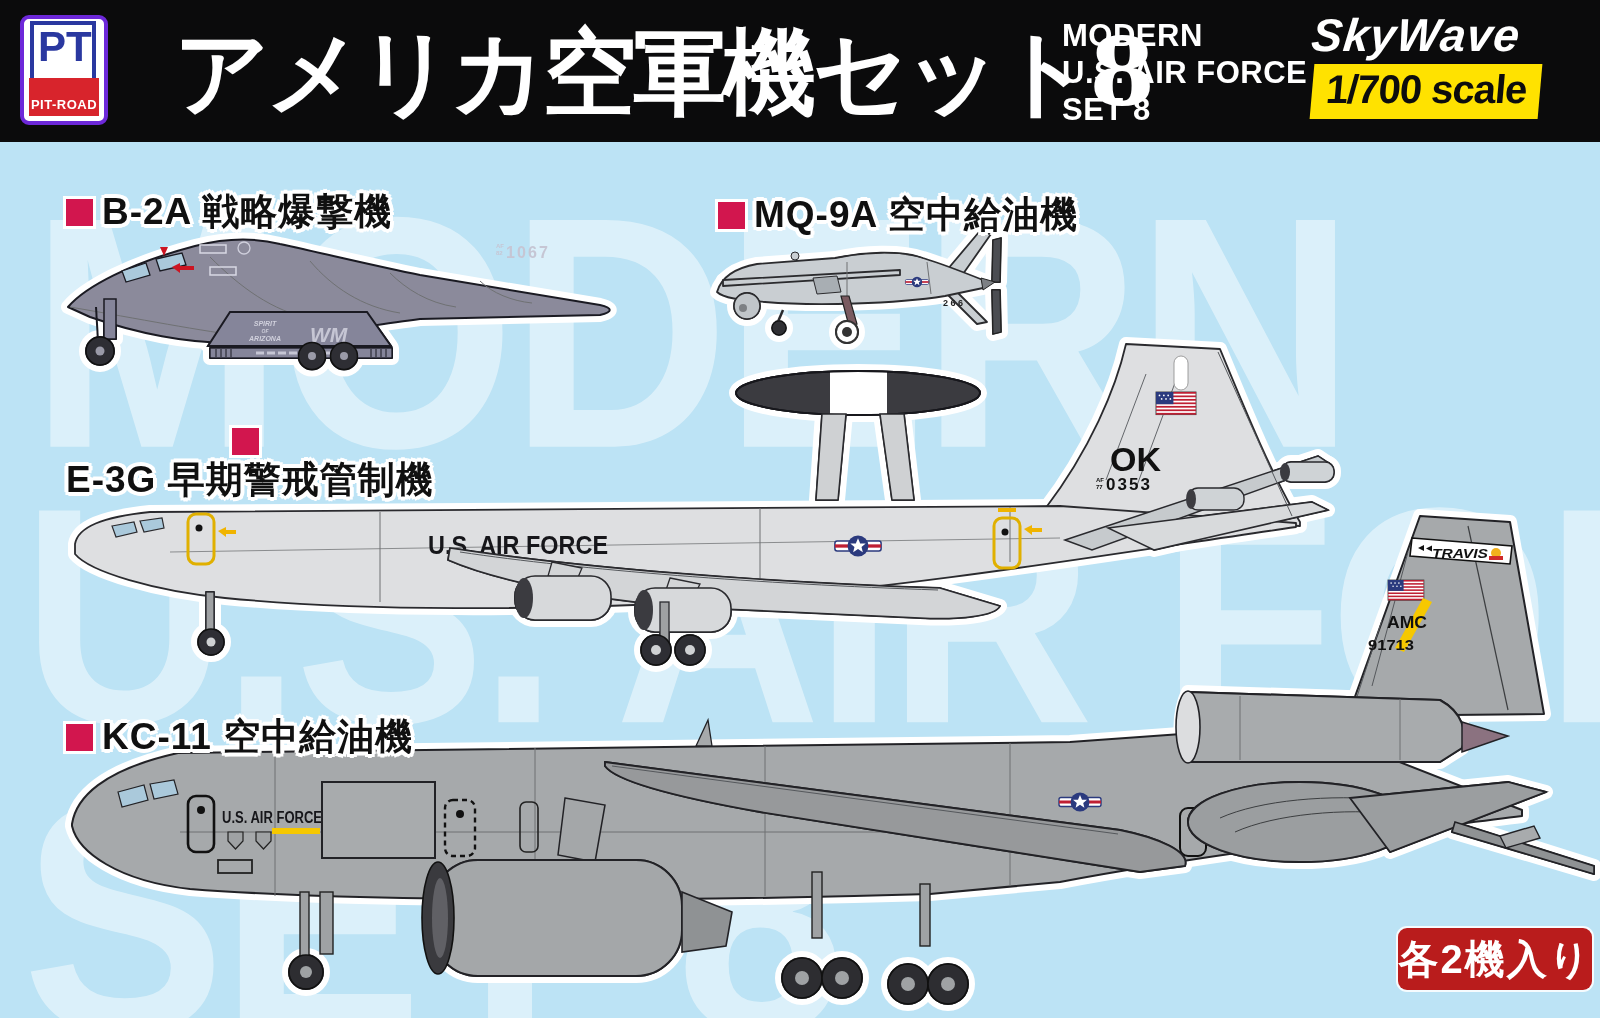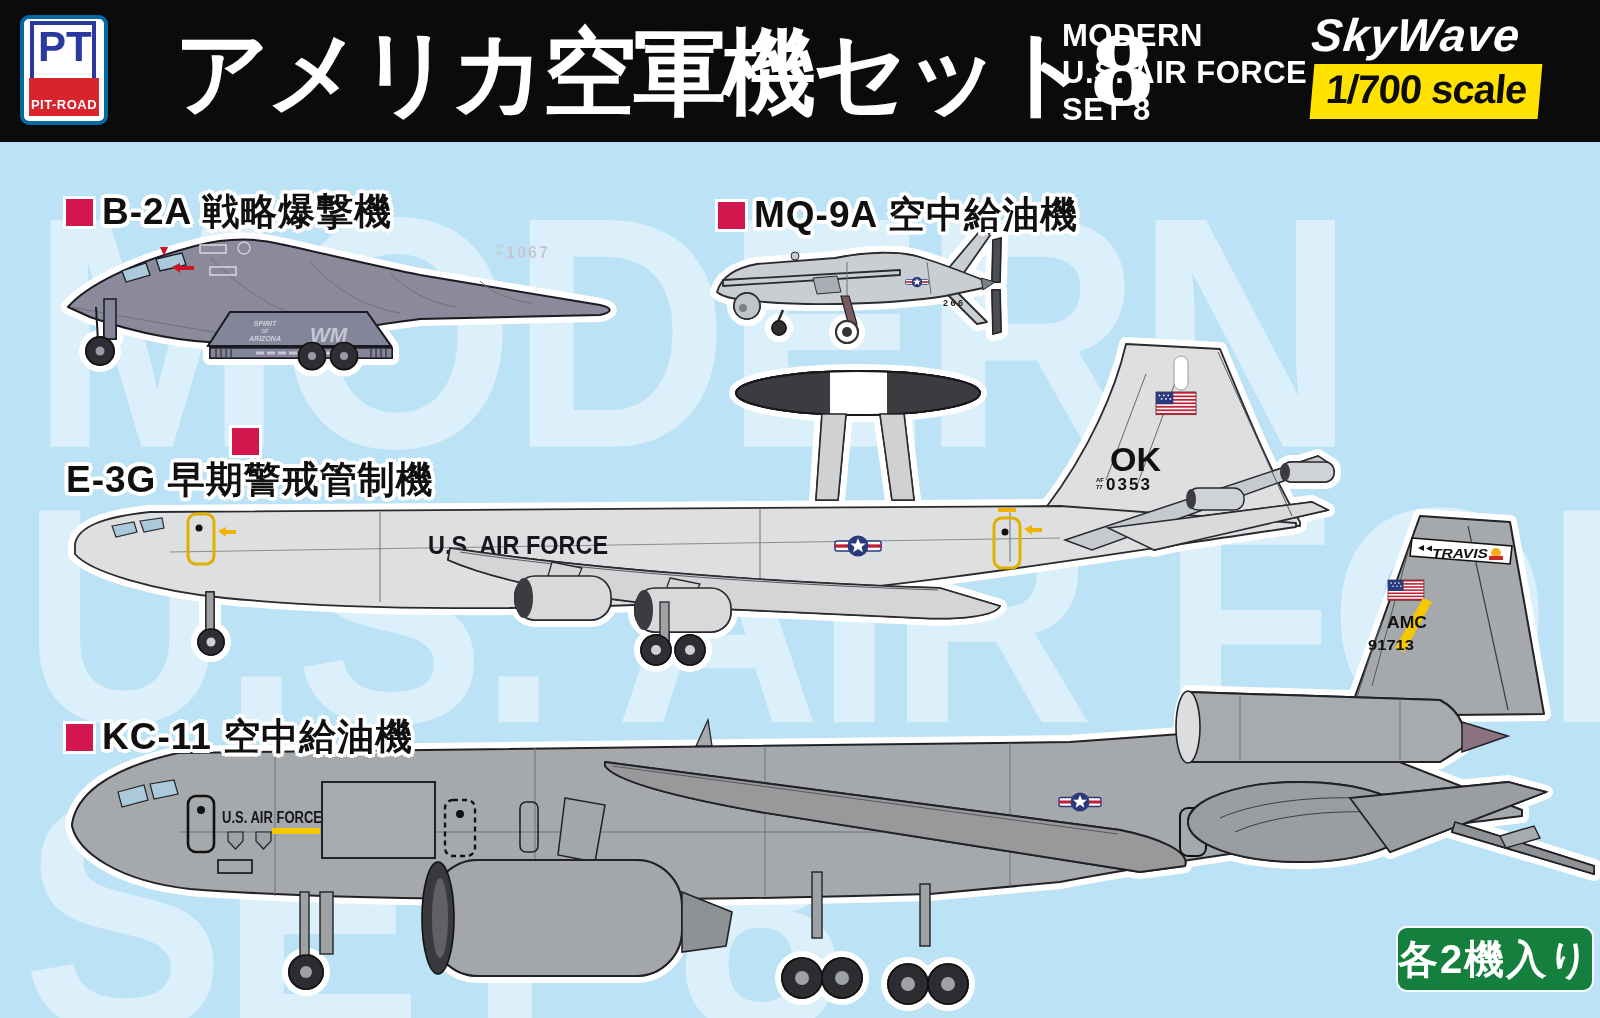--- a/index.html
+++ b/index.html
@@ -2,21 +2,21 @@
 <html><head>
 <meta charset="utf-8">
 <style>
   html,body { margin:0; padding:0; }
   body { width:1600px; height:1018px; font-family:"Liberation Sans",sans-serif; }
   #stage { position:relative; width:1600px; height:1018px; background:#bce3f5; overflow:hidden; }
 
   
   .header { position:absolute; left:0; top:0; width:1600px; height:142px; background:#0b0b0c; }
   .logo-box { position:absolute; left:20px; top:15px; width:88px; height:110px; background:#fff;
-              border:4px solid #0369a1; border-radius:9px; box-sizing:border-box; }
+              border:4px solid #6d28d9; border-radius:9px; box-sizing:border-box; }
   .logo-mono { position:absolute; left:4px; top:2px; width:72px; height:66px; }
   .logo-band { position:absolute; left:5px; right:5px; bottom:5px; background:#d8242c; color:#fff;
                font-weight:700; font-size:13px; letter-spacing:.5px; text-align:center; padding:19px 0 4px; }
   .title-jp { position:absolute; left:138px; top:10px; color:#fff; font-family:"DejaVu Serif",serif;
               font-weight:700; font-size:94px; letter-spacing:-4px; white-space:nowrap;margin-left:36px; }
   .subtitle { position:absolute; left:1062px; top:17px; color:#fff; font-weight:700; font-size:31px;
               line-height:37px; letter-spacing:.5px; white-space:nowrap; }
   .skywave  { position:absolute; left:1312px; top:8px; color:#fff; font-style:italic; font-weight:700;
               font-size:46px; letter-spacing:1px; transform:skewX(-6deg); white-space:nowrap; }
   .scalebox { position:absolute; left:1312px; top:64px; background:#ffe200; color:#0d0d0d;
@@ -33,23 +33,23 @@
   
   .ac-label { position:absolute; display:flex; align-items:center; color:#101010; font-weight:700;
               font-size:37px; letter-spacing:1px; white-space:nowrap;
               text-shadow:-3px -3px 0 #fff,0 -3px 0 #fff,3px -3px 0 #fff,-3px 0 0 #fff,3px 0 0 #fff,
                           -3px 3px 0 #fff,0 3px 0 #fff,3px 3px 0 #fff,-4px 0 0 #fff,4px 0 0 #fff,
                           0 4px 0 #fff,0 -4px 0 #fff; }
   .ac-label .sq { width:27px; height:27px; background:#d2164e; margin-right:9px; flex:none;
                   box-shadow:0 0 0 3px #fff; }
 
   
-  .badge { position:absolute; left:1398px; top:928px; width:194px; height:62px; background:#15803d;
+  .badge { position:absolute; left:1398px; top:928px; width:194px; height:62px; background:#b91c1c;
            border-radius:9px; color:#fff; font-weight:700; font-size:40px; line-height:62px;
-           letter-spacing:2px; box-shadow:0 0 0 2px rgba(255,255,255,.85); }
+           text-align:center; letter-spacing:2px; box-shadow:0 0 0 2px rgba(255,255,255,.85); }
 
   
   svg { position:absolute; overflow:visible; font-family:"Liberation Sans",sans-serif; }
   .halo { fill:#fff; stroke:#fff; stroke-width:14; stroke-linejoin:round; stroke-linecap:round; }
   .base-b2  { fill:#8b8a9b; stroke:#1a1a22; stroke-width:2; stroke-linejoin:round; }
   .base-mq9 { fill:#c9ced2; stroke:#2b2b2e; stroke-width:1.8; stroke-linejoin:round; }
   .base-e3  { fill:#dedfe1; stroke:#2a2a2e; stroke-width:1.8; stroke-linejoin:round; }
   .base-kc10{ fill:#a6a9ab; stroke:#222226; stroke-width:2; stroke-linejoin:round; }
   .pline { stroke:#6f7173; stroke-width:1; fill:none; }
 </style>

